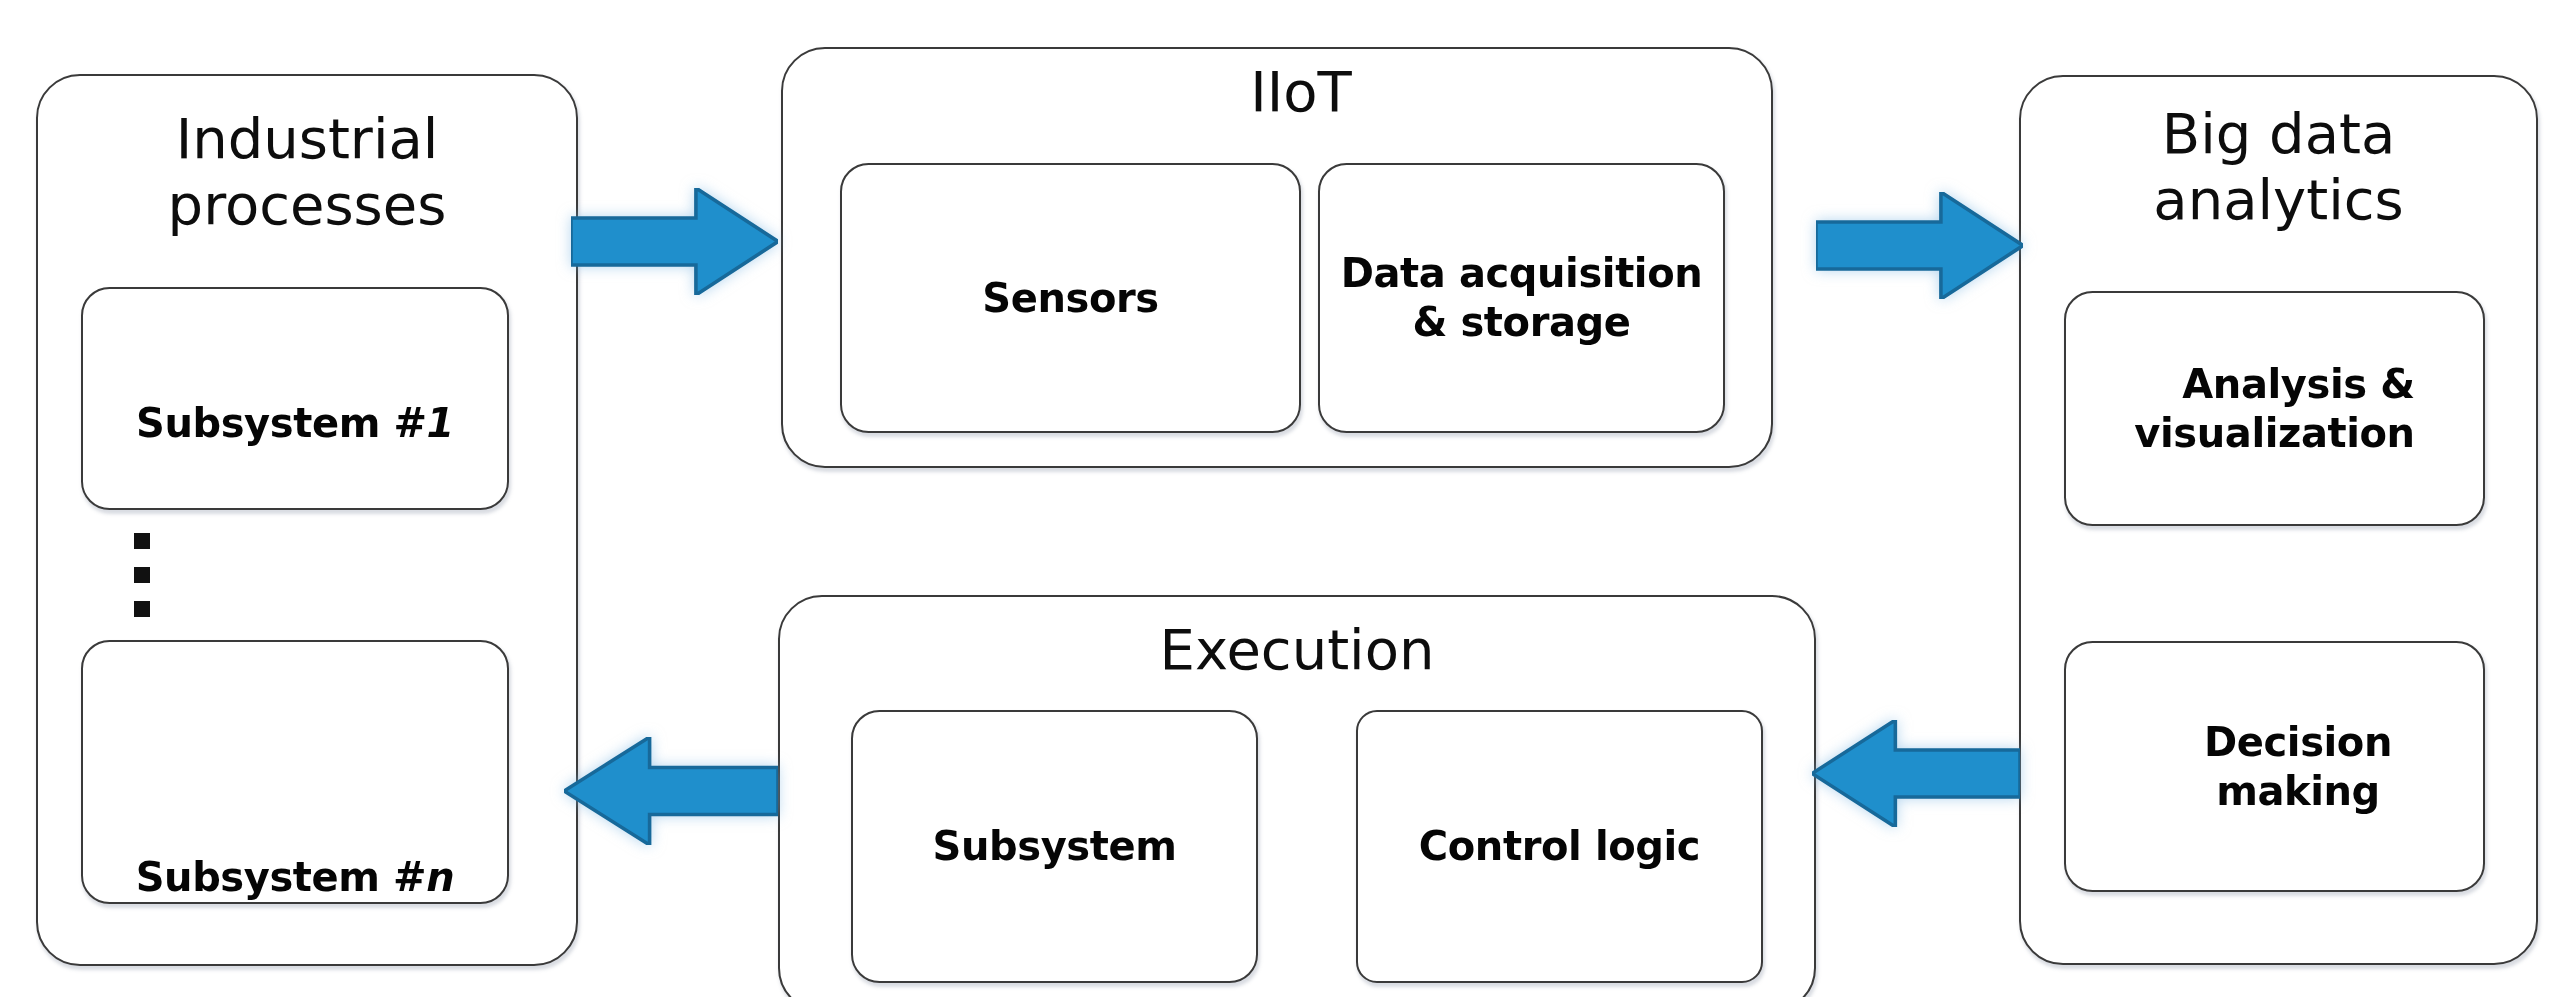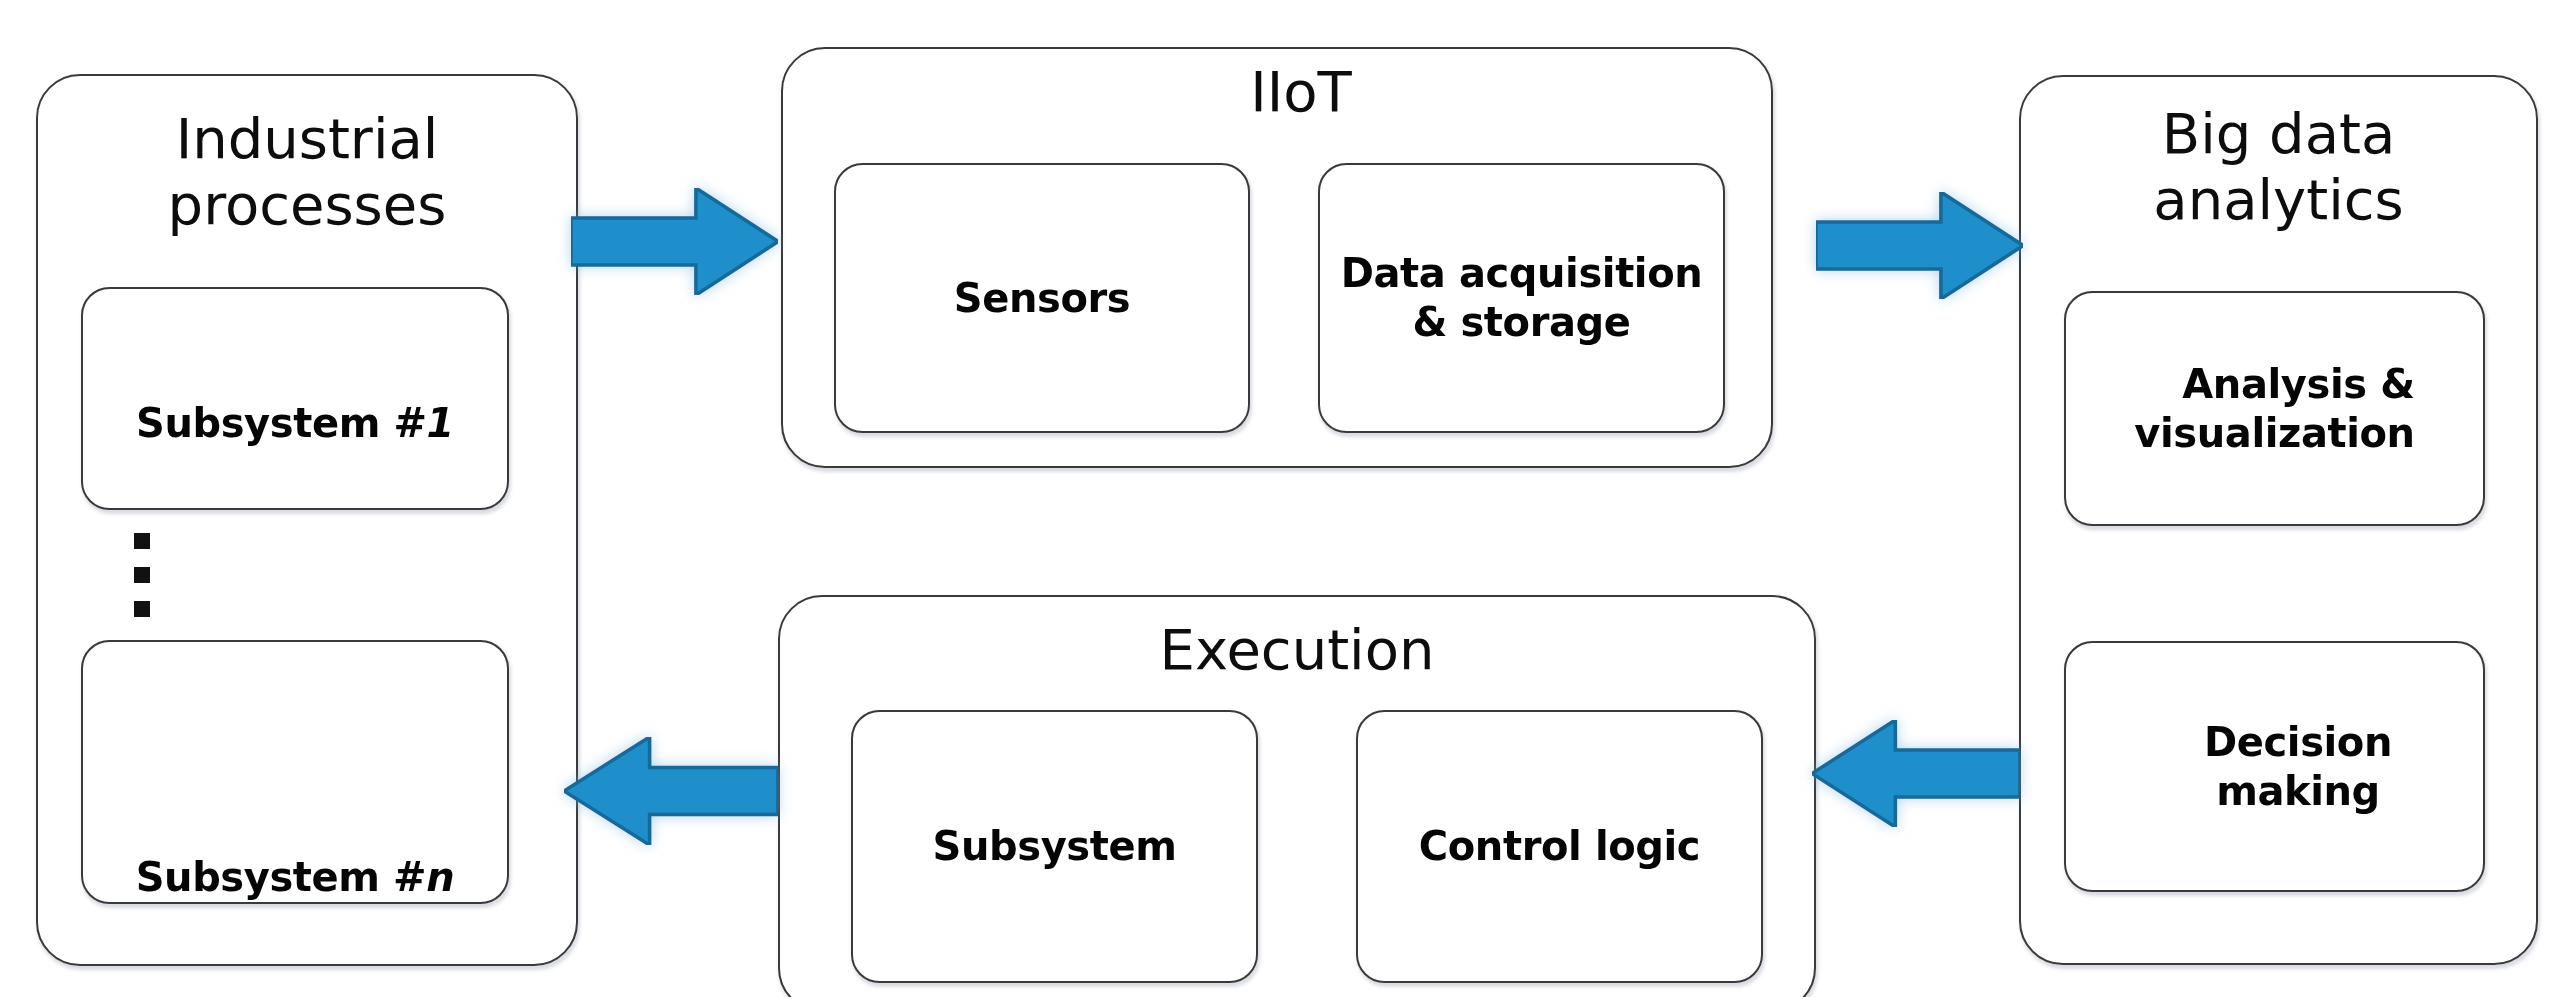--- a/index.html
+++ b/index.html
@@ -85,38 +85,38 @@
     <div class="subbox" style="left:43px;top:564px;width:428px;height:264px;align-items:flex-end;">
       <span class="box-label" style="font-size:40px;">
         <span>Subsystem #</span><span class="ital">n</span>
       </span>
     </div>
   </div>
 
   <div class="panel" style="left:781px;top:23px;width:992px;height:421px;">
     <div class="panel-title" style="top:10px;font-size:56px;padding-left:48px;">IIoT</div>
 
-    <div class="subbox" style="left:51px;top:114px;width:416px;height:270px;">
+    <div class="subbox" style="left:57px;top:114px;width:461px;height:270px;">
       <span class="box-label" style="font-size:40px;">Sensors</span>
     </div>
 
     <div class="subbox" style="left:535px;top:114px;width:407px;height:270px;">
       <span class="box-label" style="font-size:40px;">Data acquisition
 &amp; storage</span>
     </div>
   </div>
 
   <div class="panel" style="left:778px;top:571px;width:1038px;height:417px;">
     <div class="panel-title" style="top:20px;font-size:56px;">Execution</div>
 
     <div class="subbox" style="left:71px;top:113px;width:407px;height:273px;">
       <span class="box-label" style="font-size:40px;">Subsystem</span>
     </div>
 
-    <div class="subbox" style="left:576px;top:113px;width:407px;height:273px;">
+    <div class="subbox" style="left:576px;top:113px;width:407px;height:273px;border-radius:21px;">
       <span class="box-label" style="font-size:40px;">Control logic</span>
     </div>
   </div>
 
   <div class="panel" style="left:2019px;top:51px;width:519px;height:890px;">
     <div class="panel-title" style="top:24px;font-size:56px;">Big data
 analytics</div>
 
     <div class="subbox" style="left:43px;top:214px;width:421px;height:235px;text-align:right;">
       <span class="box-label" style="font-size:40px;">Analysis &amp;

